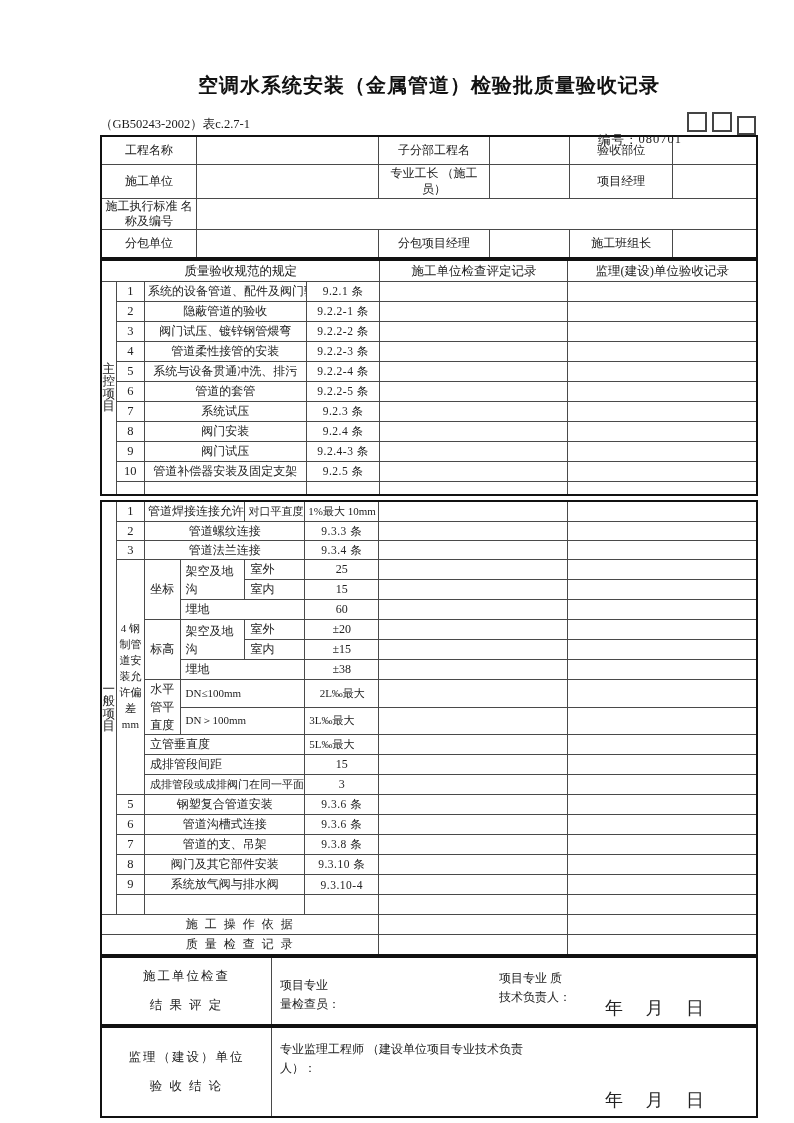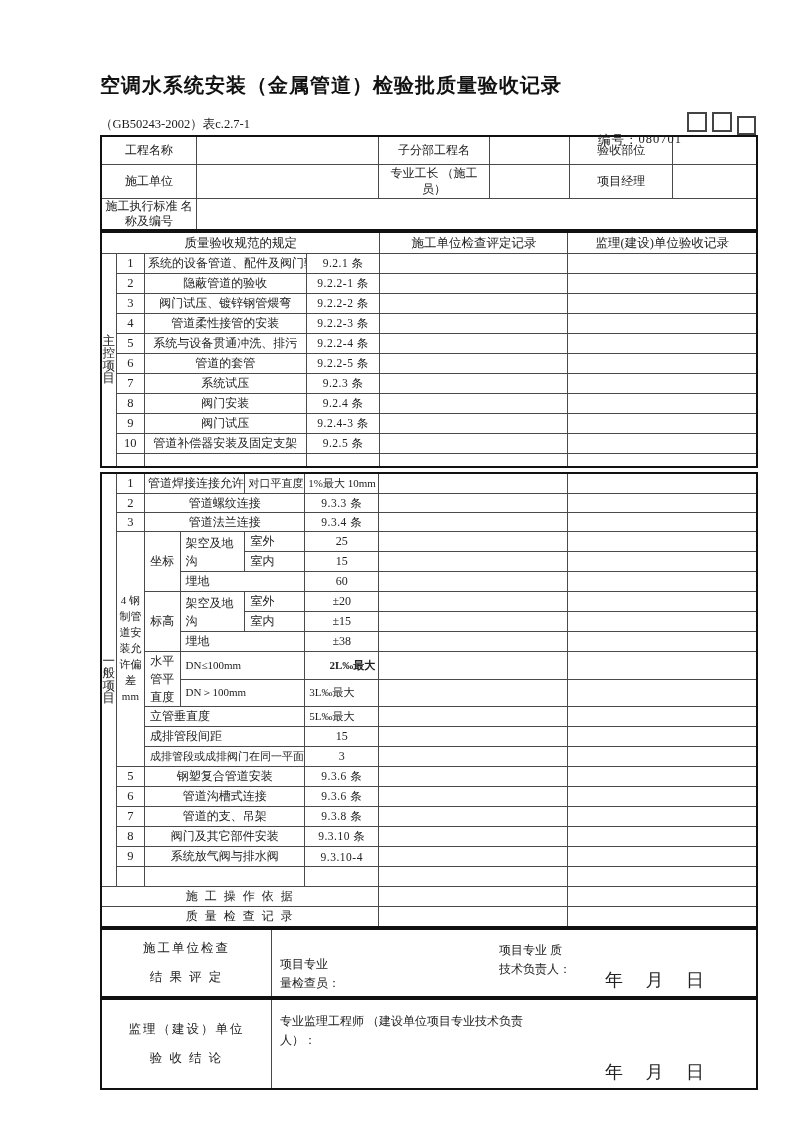--- a/index.html
+++ b/index.html
@@ -6,21 +6,21 @@
   body{
     width:794px;height:1123px;background:#ffffff;
     font-family:"Liberation Serif", serif;
     color:#1a1a1a;
     -webkit-font-smoothing:antialiased;
   }
   .page{position:relative;width:794px;height:1123px;overflow:hidden;}
   .content{position:absolute;left:100px;top:0;width:658px;}
 
   .title{
-    margin-top:72px;text-align:left;font-size:20px;font-weight:bold;
+    margin-top:72px;text-align:center;font-size:20px;font-weight:bold;
     letter-spacing:1px;color:#111;
   }
   .subhead{
     margin-top:13px;display:flex;align-items:flex-start;font-size:12.5px;height:22px;
   }
   .subhead .ref{margin-top:4px;}
   .serial-group{margin-left:auto;display:flex;align-items:flex-start;margin-right:2px;}
   .serial-group .stext{margin-top:20px;letter-spacing:1px;}
   .sbox{display:inline-block;width:16px;height:16px;border:2px solid #444;margin-left:5px;background:#fff;}
   .sbox.low{margin-top:4px;width:15px;height:15px;}
@@ -107,20 +107,28 @@
         <td class="lab">施工单位</td>
         <td></td>
         <td class="lab wrap" style="width:110px;line-height:1.3;">专业工长 （施工员）</td>
         <td></td>
         <td class="lab">项目经理</td>
         <td></td>
       </tr>
       <tr style="height:29px;">
         <td class="lab wrap" style="line-height:1.25;">施工执行标准 名称及编号</td>
         <td colspan="5"></td>
+      </tr>
+      <tr style="height:21px;">
+        <td class="lab">分包单位</td>
+        <td></td>
+        <td class="lab">分包项目经理</td>
+        <td></td>
+        <td class="lab">施工班组长</td>
+        <td></td>
       </tr>
     </tbody>
       </table>
 
     <table class="t">
       <colgroup>
         <col style="width:15px">
           <col style="width:28px">
           <col style="width:160px">
         <col style="width:73px">
@@ -490,21 +498,21 @@
                 <div class="gcell"></div>
                 <div class="gcell"></div>
                 <div class="gcell"></div>
               </div>
             </td>
       </tr>
 
       <tr style="height:20px;">
         <td class="wrap" rowspan="2" style="line-height:1.5;">水平管平直度</td>
         <td colspan="2" class="smalltext" style="text-align:left;padding-left:5px;">DN≤100mm</td>
-        <td class="smalltext" style="text-align:right;padding-left:4px;font-weight:bold;">2L‰最大</td>
+        <td class="smalltext" style="text-align:center;padding-left:4px;">2L‰最大</td>
         <td class="ghost">
               <div class="grid">
                 <div class="gcell"></div>
                 <div class="gcell"></div>
                 <div class="gcell"></div>
                 <div class="gcell"></div>
                 <div class="gcell"></div>
                 <div class="gcell"></div>
                 <div class="gcell"></div>
                 <div class="gcell"></div>
@@ -721,21 +729,21 @@
           <col style="width:170px">
           <col style="width:484px">
         </colgroup>
       <tbody>
           <tr style="height:68px;">
         <td class="sigleft">
           <span class="l1">施工单位检查</span>
           <span class="l2">结 果 评 定</span>
         </td>
         <td class="sigright">
-          <span class="cluster" style="left:8px;top:25px;"><span>项目专业</span><br><span>量检查员：</span></span>
+          <span class="cluster" style="left:8px;top:18px;"><span>项目专业</span><br><span>量检查员：</span></span>
           <span class="cluster" style="left:227px;top:11px;"><span>项目专业 质</span><br><span>技术负责人：</span></span>
           <span class="date" style="right:52px;bottom:4px;">年　 月　 日</span>
         </td>
       </tr>
     </tbody>
       </table>
 
     <table class="t sig">
       <colgroup>
           <col style="width:170px">

